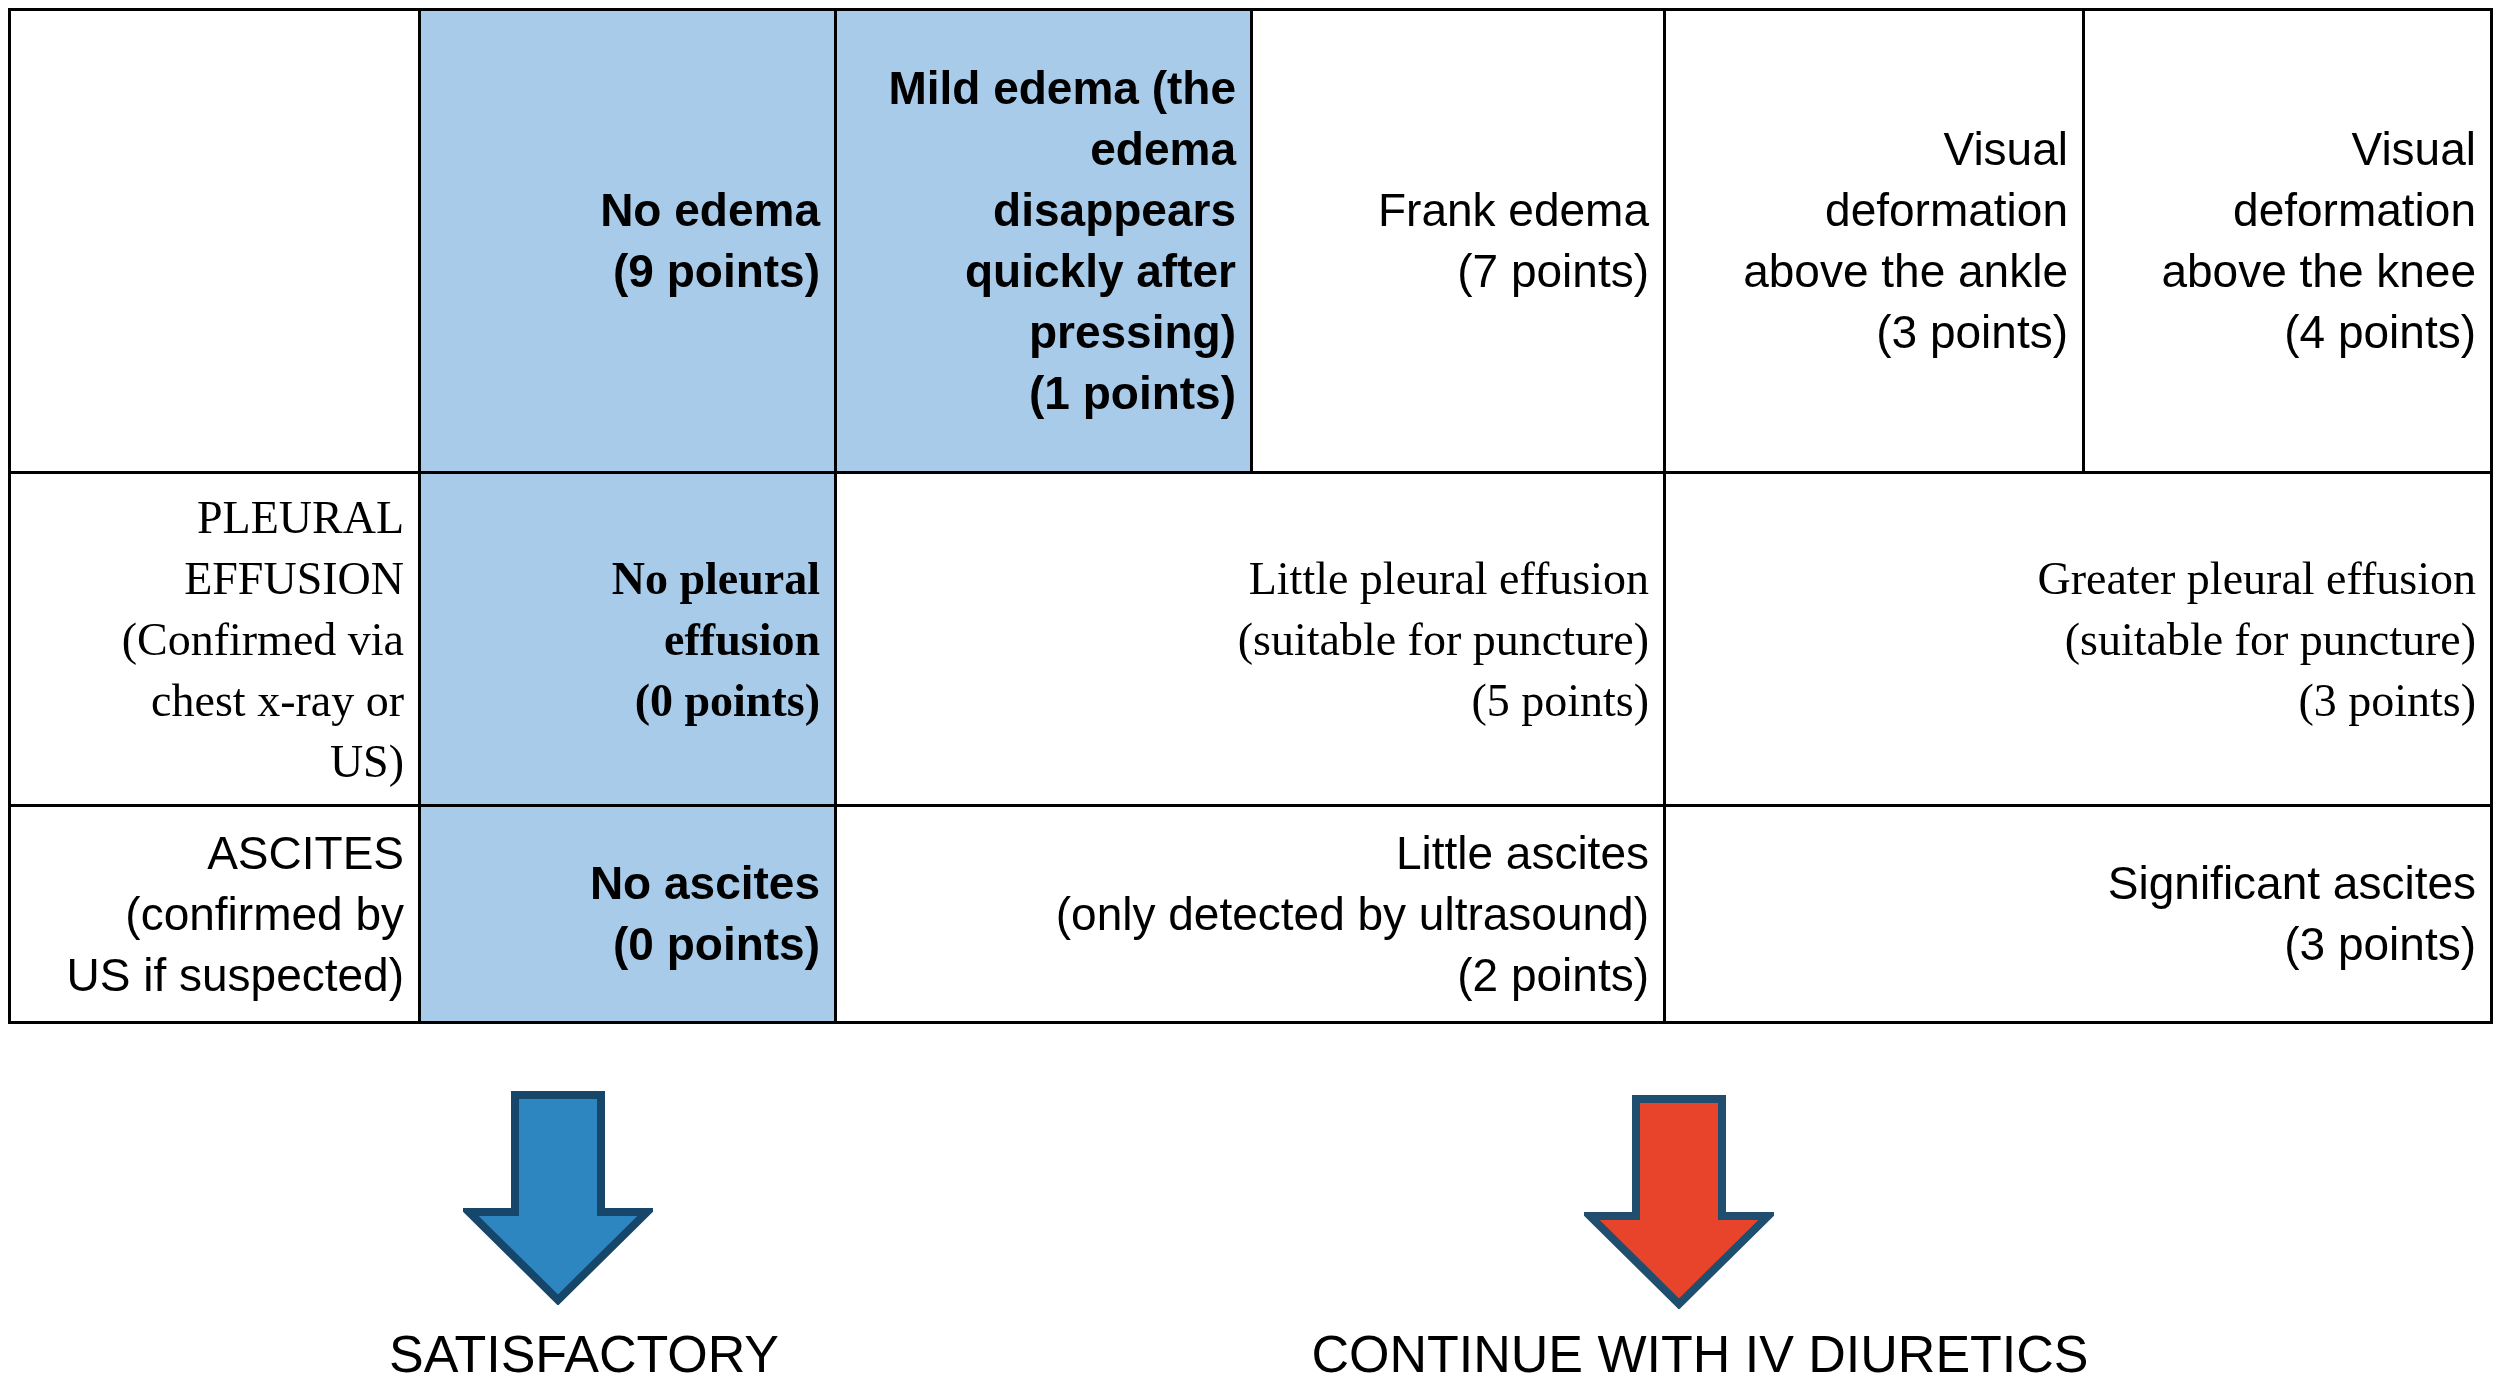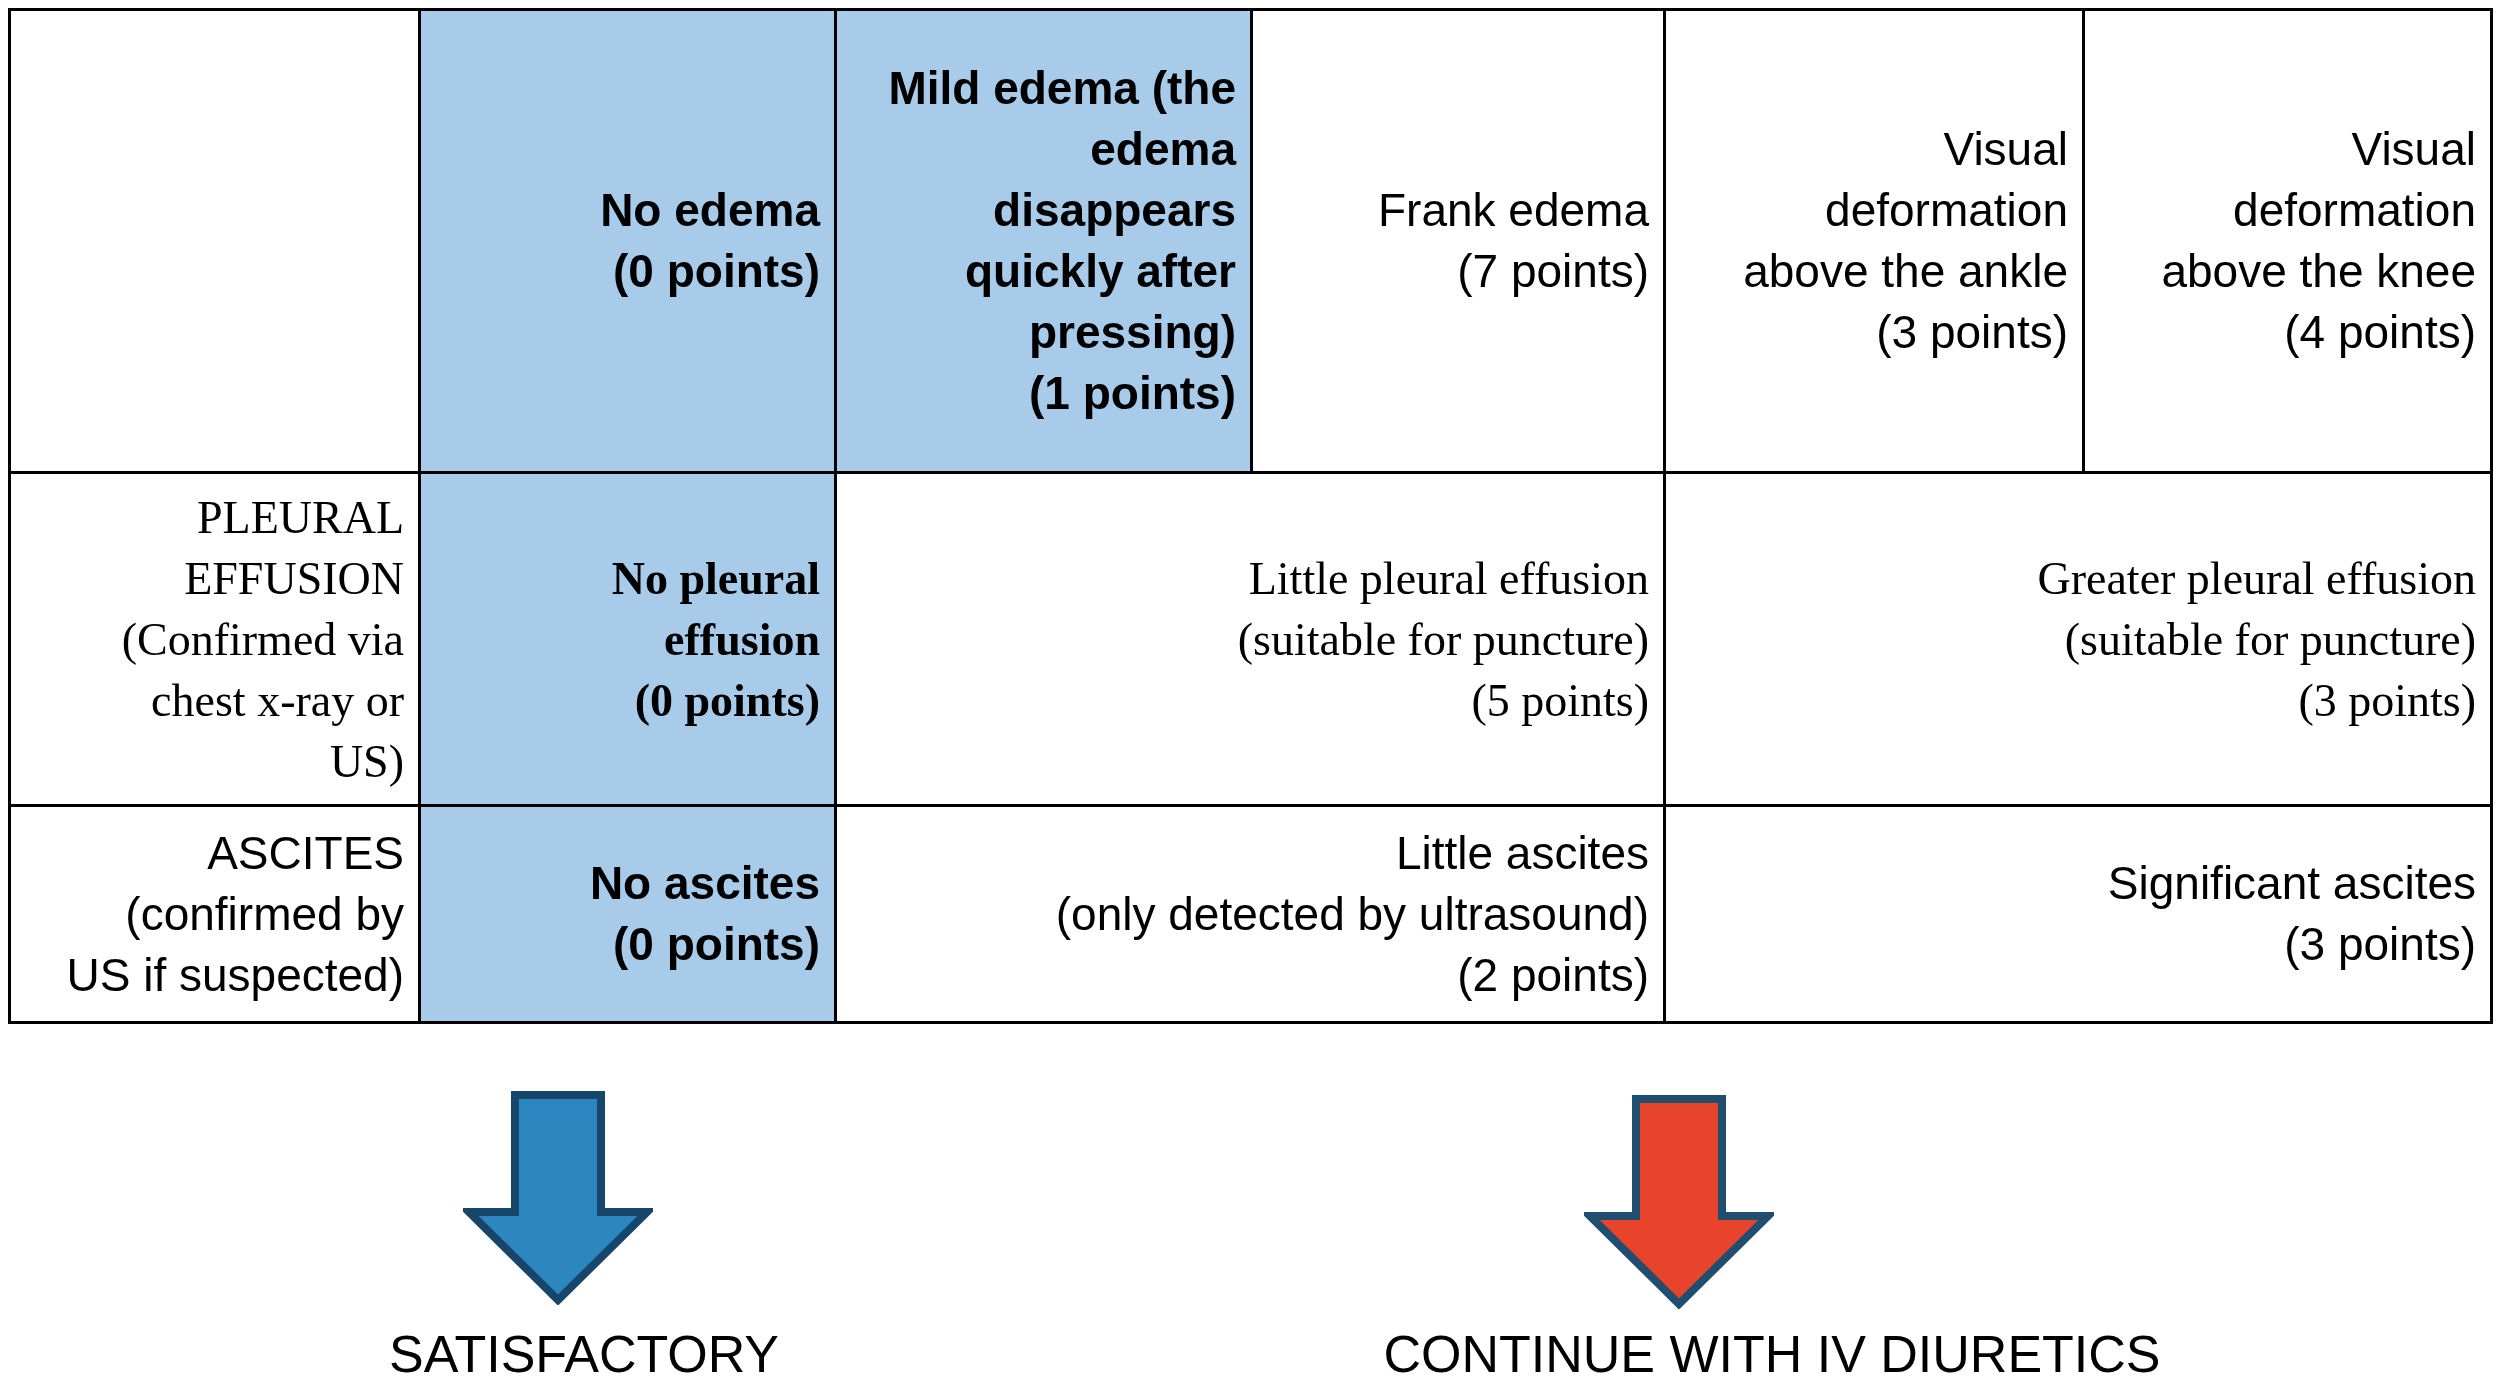--- a/index.html
+++ b/index.html
@@ -57,41 +57,41 @@
   .outcome-label {
     position: absolute;
     top: 1326px;
     transform: translateX(-50%);
     font-size: 52px;
     line-height: 56px;
     white-space: nowrap;
     color: var(--text, #000000);
   }
   .label-satisfactory { left: 584px; }
-  .label-continue     { left: 1772px; }
+  .label-continue     { left: 1700px; }
 </style>
 </head>
 <body>
 
 <div id="stage" style="--highlight: #A8CBEA; --border: #000000; --text: #000000; --bg: #FFFFFF;">
 
   <table class="score-table">
     <colgroup>
       <col style="width:410px">
       <col style="width:416px">
       <col style="width:416px">
       <col style="width:413px">
       <col style="width:419px">
       <col style="width:408px">
     </colgroup>
     <tbody>
         <tr class="r1">
       <td></td>
       <td class="hl v-bottom pad-b-md">No edema
-(0 points)</td>
+(9 points)</td>
       <td class="hl v-top">Mild edema (the
 edema
 disappears
 quickly after
 pressing)
 (1 points)</td>
       <td class="v-bottom pad-b-md">Frank edema
 (7 points)</td>
       <td class="v-bottom pad-b-lg">Visual
 deformation

